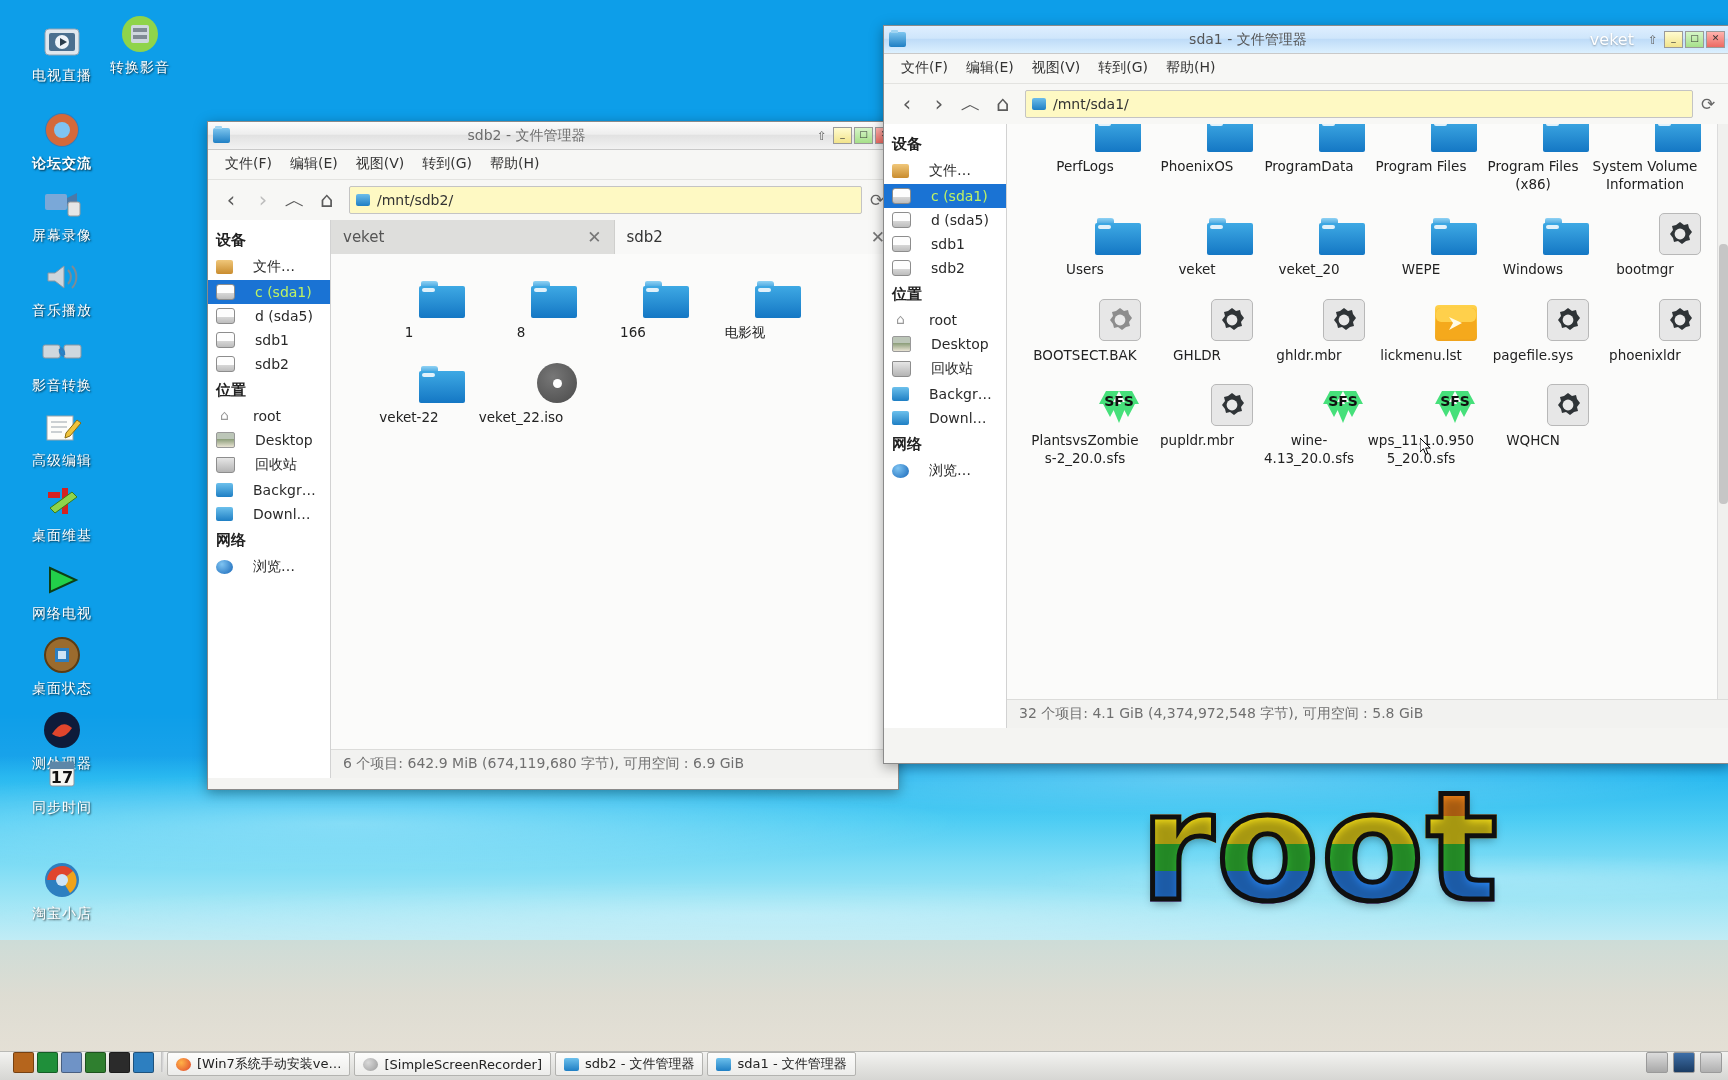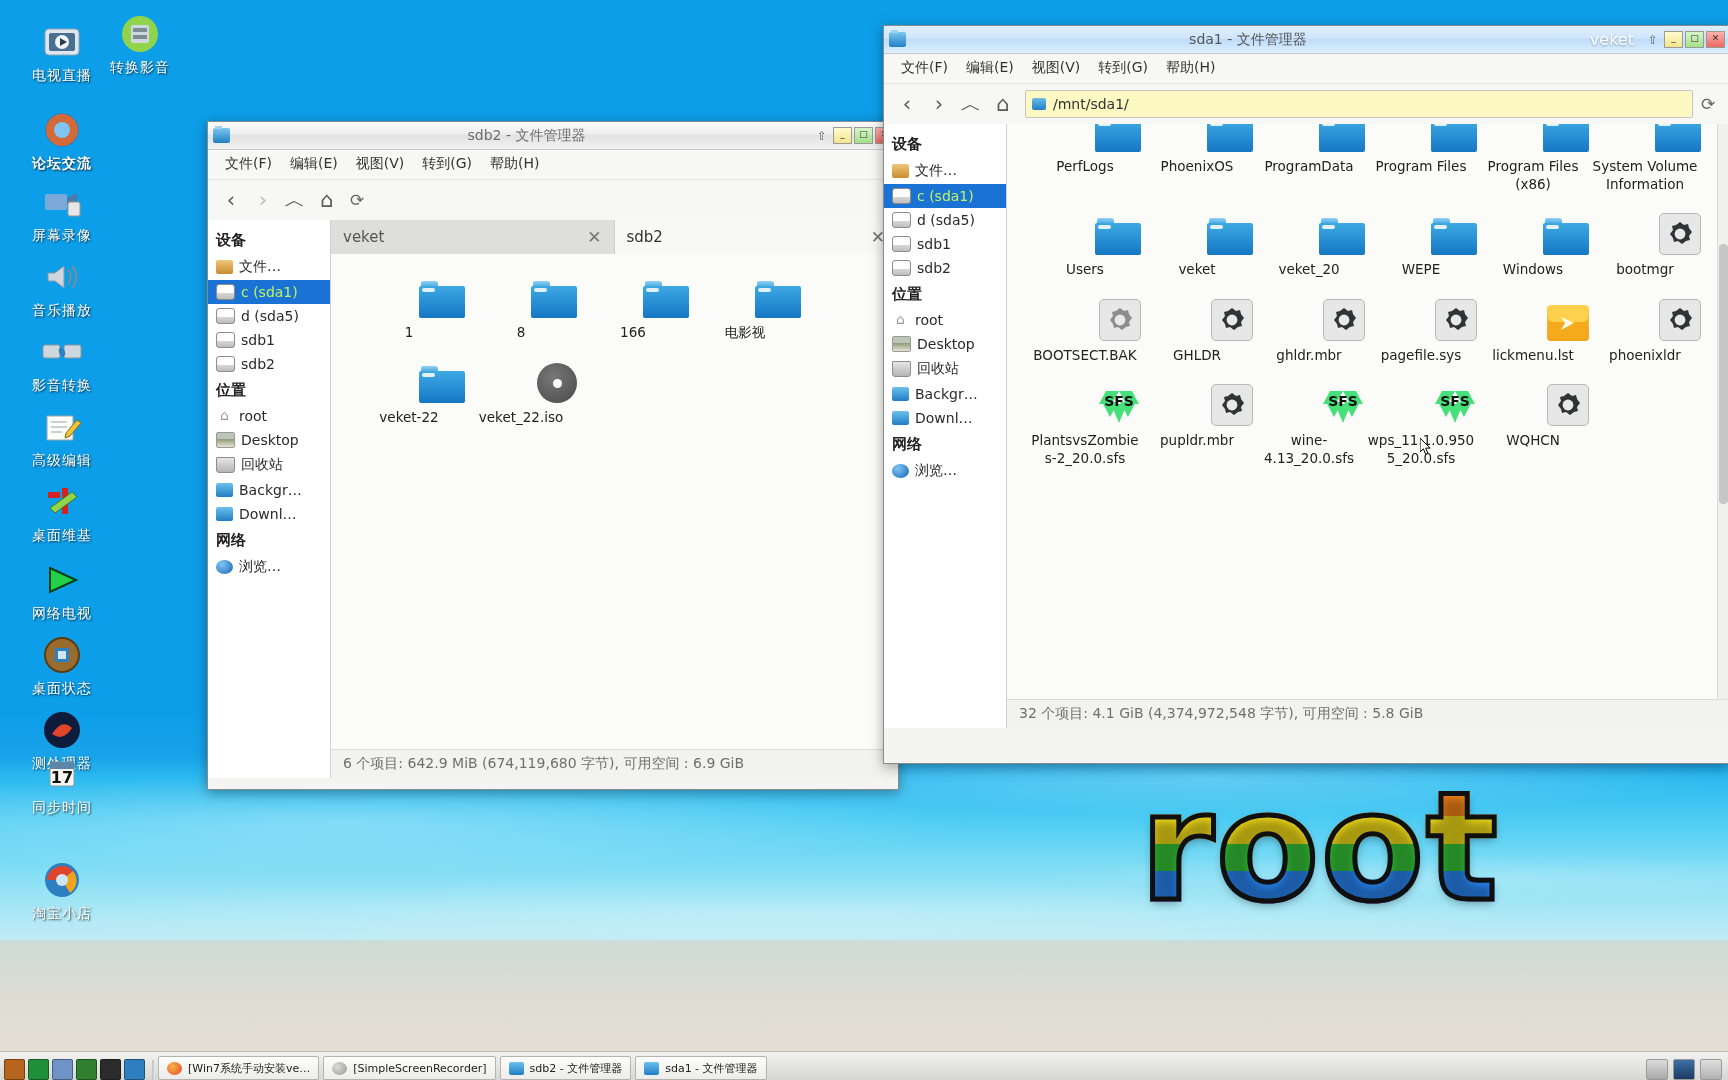--- a/index.html
+++ b/index.html
@@ -69,21 +69,21 @@
     border:1px solid #c4c4c4;border-radius:2px;margin-left:5px;padding:0 6px;}
   .pathbox .pi{width:14px;height:12px;background:linear-gradient(to bottom,#6cbdea,#1f7fc4);
     border-radius:2px;margin-right:7px;flex:none;}
   .pathbox .ptxt{font-size:14px;color:#333;}
   .reload{width:26px;text-align:center;font-size:17px;color:#666;}
 
   .body{display:flex;}
   .sidebar{width:122px;flex:none;background:#fff;border-right:1px solid #d2d2d2;
     padding-top:6px;font-size:14px;}
   .sb-head{font-weight:bold;color:#222;padding:5px 8px 4px;font-size:15px;}
-  .sb-item{display:flex;align-items:center;gap:6px;padding:4px 8px;color:#2a2a2a;white-space:nowrap;}
+  .sb-item{display:flex;align-items:center;gap:20px;padding:4px 8px;color:#2a2a2a;white-space:nowrap;}
   .sb-item.sel{background:#1a73d4;color:#bef264;}
   .sb-ic{width:17px;height:14px;flex:none;border-radius:2px;}
   .ic-drive{background:linear-gradient(to bottom,#fdfdfd 0 55%,#d8d8d8 56%,#bdbdbd 100%);
     border:1px solid #8d8d8d;border-radius:3px;}
   .ic-folderbrown{background:linear-gradient(to bottom,#f0c77a,#c98c2e);border-radius:2px;}
   .ic-home{color:#9a9a9a;font-size:14px;width:17px;height:14px;line-height:13px;text-align:center;}
   .ic-desk{background:linear-gradient(to bottom,#bcc6b8 0 45%,#8fa07d 46%,#e8e3d3 100%);border:1px solid #999;}
   .ic-trash{background:linear-gradient(to bottom,#e6e6e6,#b4b4b4);border:1px solid #8d8d8d;border-radius:1px 1px 3px 3px;}
   .ic-folderblue{background:linear-gradient(to bottom,#6cc0ec,#1f7fc4);border-radius:2px;}
   .ic-globe{background:radial-gradient(circle at 35% 30%,#7fc4f2,#1666b8);border-radius:50%;}
@@ -121,23 +121,23 @@
     background:linear-gradient(to bottom,#ffd24b,#f0a31b);}
 
   .statusbar{height:28px;display:flex;align-items:center;padding:0 12px;font-size:14px;
     color:#6f6f6f;background:#f2f2f0;border-top:1px solid #dcdcda;}
 
   
   .vscroll{position:absolute;right:0;top:0;width:11px;bottom:0;background:#f0f0ee;border-left:1px solid #dcdcdc;}
   .vscroll .thumb{position:absolute;left:1px;width:9px;background:#c6c6c6;border-radius:4px;}
 
   
-  #taskbar{position:absolute;left:0;right:0;bottom:0;height:28px;display:flex;align-items:flex-end;
+  #taskbar{position:absolute;left:0;right:0;bottom:0;height:28px;display:flex;align-items:flex-start;
     background:linear-gradient(to bottom,#f3f3f1 0%,#e4e4e1 50%,#d6d6d3 100%);
-    border-top:1px solid #b9b9b5;font-size:11px;}
+    border-top:1px solid #b9b9b5;font-size:13px;padding-left:9px;}
   .tb-launch{display:flex;align-items:center;gap:3px;padding:0 4px;}
   .tb-launch .li{width:19px;height:19px;border-radius:2px;}
   .tb-sep{width:3px;height:20px;background:linear-gradient(to right,#bdbdbd,#e8e8e8);margin:0 3px;}
   .taskbtn{display:flex;align-items:center;gap:6px;height:22px;padding:0 8px;margin-right:4px;
     border:1px solid #b3b3b0;border-radius:2px;max-width:210px;overflow:hidden;white-space:nowrap;
     background:linear-gradient(to bottom,#fdfdfc,#ececea);color:#222;}
   .taskbtn .ti{width:15px;height:13px;flex:none;border-radius:2px;}
   .tray{margin-left:auto;display:flex;align-items:center;gap:5px;padding-right:6px;}
   .tray .tri{width:20px;height:19px;border-radius:2px;border:1px solid #9a9a9a;}
 
@@ -250,20 +250,24 @@
     <span>视图(V)</span>
     <span>转到(G)</span>
     <span>帮助(H)</span>
   </div>
 
   <div class="toolbar">
     <div class="tbtn">‹</div>
     <div class="tbtn disabled">›</div>
     <div class="tbtn">︿</div>
     <div class="tbtn">⌂</div>
+    <div class="pathbox">
+      <div class="pi"></div>
+      <div class="ptxt">/mnt/sdb2/</div>
+    </div>
     <div class="reload">⟳</div>
   </div>
 
   <div class="body" style="height:558px;">
     <div class="sidebar" id="sb-sdb2">
         <div class="sb-head">设备</div>
         <div class="sb-item">
           <span class="sb-ic ic-folderbrown"></span>
           <span>文件…</span>
         </div>
@@ -599,38 +603,38 @@
                   <svg width="30" height="30" viewBox="0 0 30 30">
     <path d="M15 3 l4 3 4-1 1 4 3 4 -3 4 1 4 -4 1 -4 3 -4-3 -4 1 -1-4 -3-4 3-4 -1-4 4-1z" fill="#2f3437"></path>
                     <circle cx="15" cy="15" r="5.4" fill="#e9e9e9"></circle>
                   </svg>
                 </div>
               </div>
               <div class="fn">ghldr.mbr</div>
             </div>
             <div class="fitem">
               <div class="ig">
-                <div class="gear">
-                  <svg width="30" height="30" viewBox="0 0 30 30">
-    <path d="M15 3 l4 3 4-1 1 4 3 4 -3 4 1 4 -4 1 -4 3 -4-3 -4 1 -1-4 -3-4 3-4 -1-4 4-1z" fill="#2f3437"></path>
-                    <circle cx="15" cy="15" r="5.4" fill="#e9e9e9"></circle>
-                  </svg>
-                </div>
-              </div>
-              <div class="fn">pagefile.sys</div>
-            </div>
-            <div class="fitem">
-              <div class="ig">
                 <div class="lick"><svg width="42" height="36" viewBox="0 0 42 36">
     <rect x="1" y="3" width="40" height="31" rx="5" fill="#f5a91c"></rect>
     <rect x="1" y="3" width="40" height="14" rx="5" fill="#ffd04b"></rect>
     <path d="M14 12 l13 6 -13 7 4-7z" fill="#fffbe6"></path>
                   </svg></div>
               </div>
               <div class="fn">lickmenu.lst</div>
+            </div>
+            <div class="fitem">
+              <div class="ig">
+                <div class="gear">
+                  <svg width="30" height="30" viewBox="0 0 30 30">
+    <path d="M15 3 l4 3 4-1 1 4 3 4 -3 4 1 4 -4 1 -4 3 -4-3 -4 1 -1-4 -3-4 3-4 -1-4 4-1z" fill="#2f3437"></path>
+                    <circle cx="15" cy="15" r="5.4" fill="#e9e9e9"></circle>
+                  </svg>
+                </div>
+              </div>
+              <div class="fn">pagefile.sys</div>
             </div>
             <div class="fitem">
               <div class="ig">
                 <div class="gear">
                   <svg width="30" height="30" viewBox="0 0 30 30">
     <path d="M15 3 l4 3 4-1 1 4 3 4 -3 4 1 4 -4 1 -4 3 -4-3 -4 1 -1-4 -3-4 3-4 -1-4 4-1z" fill="#2f3437"></path>
                     <circle cx="15" cy="15" r="5.4" fill="#e9e9e9"></circle>
                   </svg>
                 </div>
               </div>

